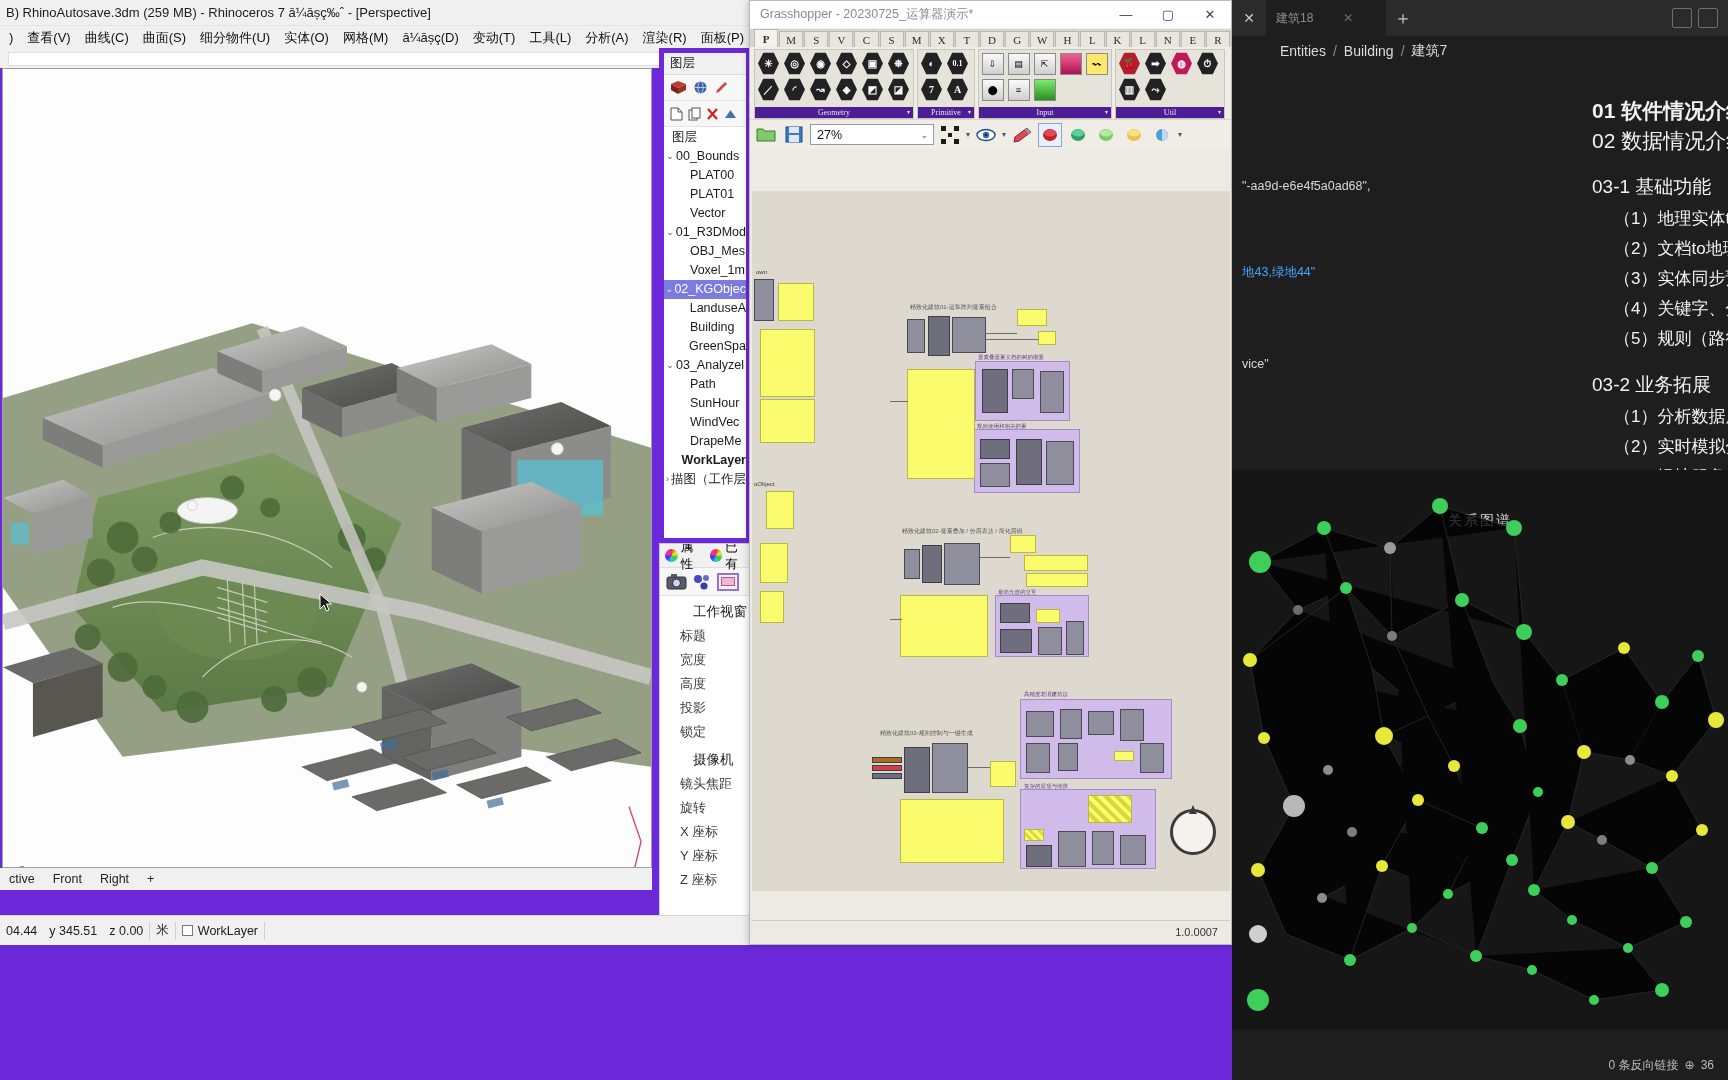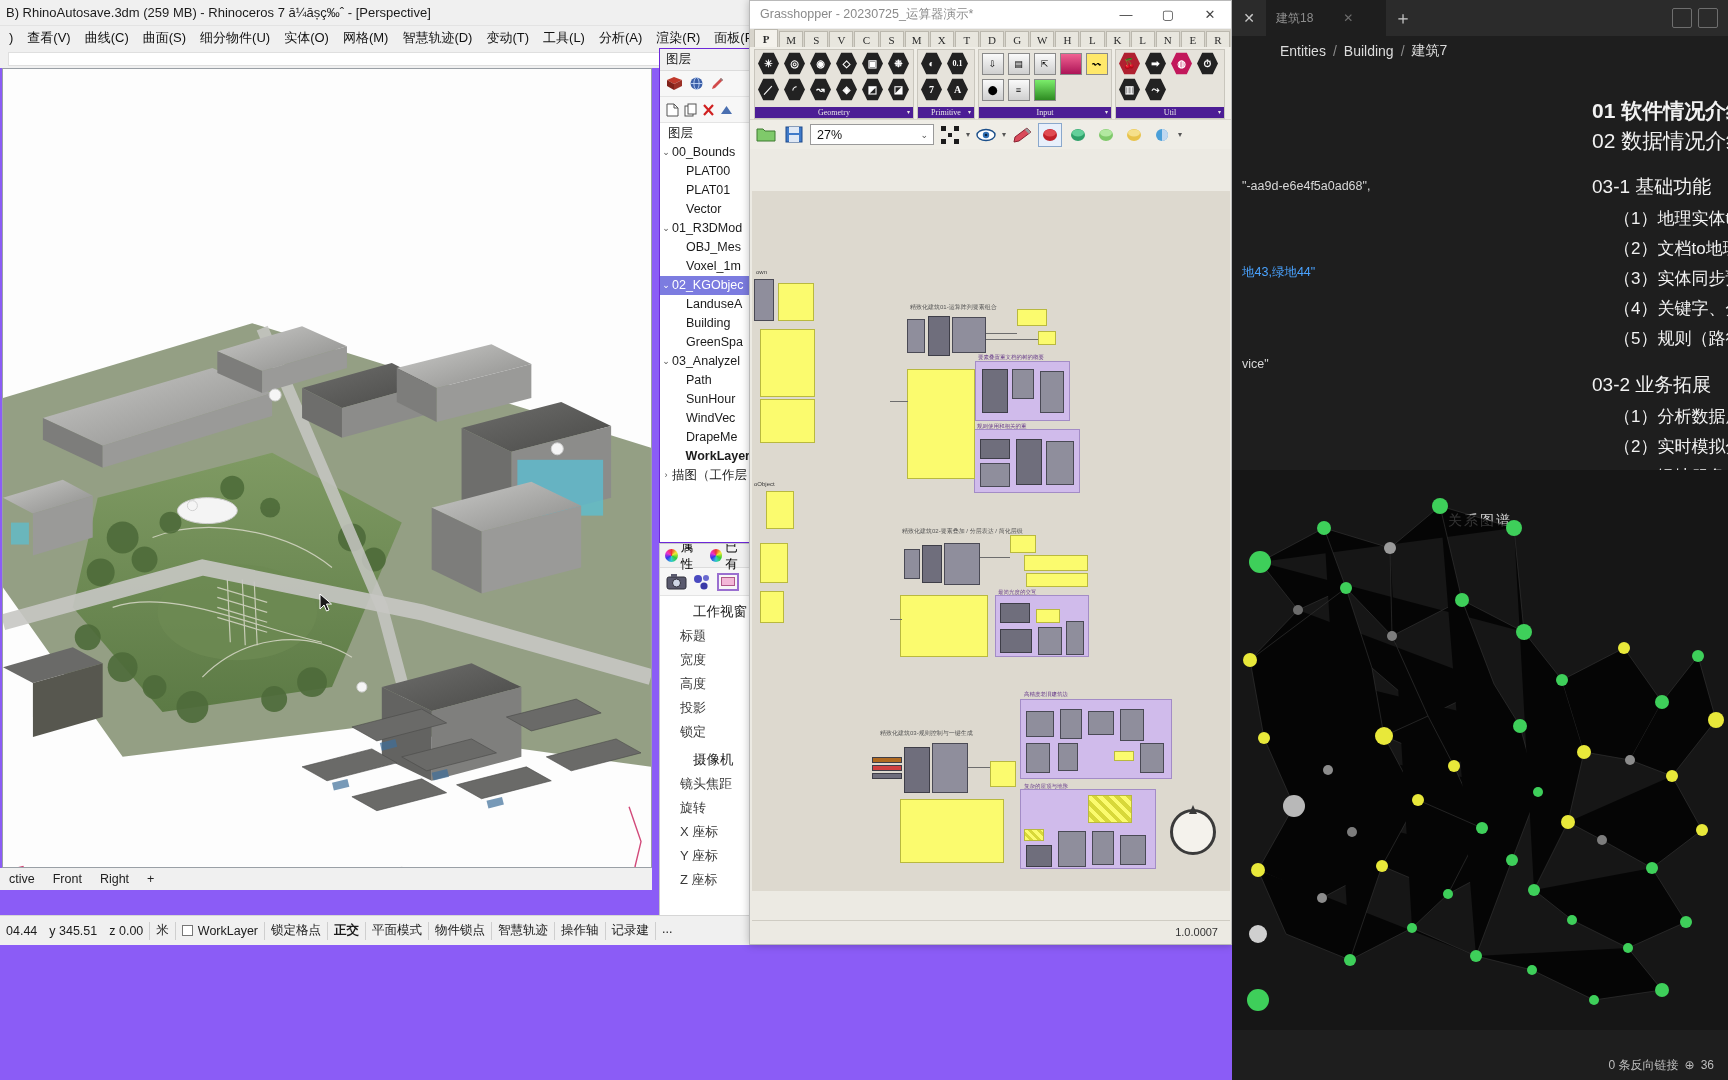--- a/index.html
+++ b/index.html
@@ -5,21 +5,21 @@
   * { box-sizing: border-box; margin: 0; padding: 0; }
   html, body {
     width: 1728px; height: 1080px;
     overflow: hidden;
     font-family: "Liberation Sans", "DejaVu Sans", sans-serif;
     background: #f0f0f0;
   }
   #root { position: relative; width: 1728px; height: 1080px; }
 
   
-  .rhino-win { position: absolute; left: 0; top: 0; width: 1418px; height: 1080px; background: #8b5cf6; }
+  .rhino-win { position: absolute; left: 0; top: 0; width: 1418px; height: 1080px; background: #6d28d9; }
   .rhino-title {
     height: 26px; background: #f0f0f0; color: #1b1b1b;
     font-size: 13px; line-height: 26px; padding-left: 6px; white-space: nowrap;
     border-bottom: 1px solid #e3e3e3;
   }
   .rhino-menu {
     height: 24px; background: #f0f0f0; display: flex; align-items: center;
     font-size: 13px; color: #111; padding-left: 2px; white-space: nowrap;
   }
   .rhino-menu .mi { padding: 0 7px; line-height: 24px; cursor: default; }
@@ -49,21 +49,21 @@
   .vp-photo { position:absolute; inset:0; }
   .vp-tabs {
     position: absolute; left: 0px; top: 868px; width: 652px; height: 22px;
     background:#f0f0f0; display:flex; align-items:center; font-size:12.5px; color:#222;
   }
   .vp-tabs .vt { padding: 0 9px; line-height:22px; }
 
   
   .layer-panel {
     position:absolute; left:659px; top:48px; width:92px; height:495px;
-    background:#ffffff; border:1px solid #6d28d9; overflow:hidden;
+    background:#ffffff; border:5px solid #6d28d9; overflow:hidden;
   }
   .lp-tabrow { height:22px; background:#f1f1f1; display:flex; align-items:center; font-size:12.5px; padding-left:6px; color:#222; border-bottom:1px solid #dcdcdc;}
   .lp-iconrow { height:26px; background:#f7f7f7; display:flex; align-items:center; gap:6px; padding-left:6px; border-bottom:1px solid #e4e4e4;}
   .lp-iconrow2 { height:26px; background:#f7f7f7; display:flex; align-items:center; gap:5px; padding-left:6px; border-bottom:1px solid #e4e4e4;}
   .lp-colhdr { height:20px; font-size:12.5px; color:#222; padding-left:8px; line-height:20px;}
   .lp-row { height:19px; font-size:12.5px; color:#1b1b1b; line-height:19px; white-space:nowrap; display:flex; align-items:center;}
   .lp-row.sel { background:#7c7ce0; color:#fff; }
   .lp-row .caret { width:12px; display:inline-block; text-align:center; font-size:9px; color:#555;}
   .lp-row.sel .caret { color:#fff; }
   .lp-row .ind { display:inline-block; }
@@ -204,21 +204,21 @@
     <div class="rhino-title">B) RhinoAutosave.3dm (259 MB) - Rhinoceros 7 ā¼āșç‰ˆ - [Perspective]</div>
 
     <div class="rhino-menu" id="rhino-menu">
         <span class="mi">)</span>
         <span class="mi">查看(V)</span>
         <span class="mi">曲线(C)</span>
         <span class="mi">曲面(S)</span>
         <span class="mi">细分物件(U)</span>
         <span class="mi">实体(O)</span>
         <span class="mi">网格(M)</span>
-        <span class="mi">智慧轨迹(D)</span>
+        <span class="mi">ā¼āșç(D)</span>
         <span class="mi">变动(T)</span>
         <span class="mi">工具(L)</span>
         <span class="mi">分析(A)</span>
         <span class="mi">渲染(R)</span>
         <span class="mi">面板(P)</span>
         <span class="mi">说明(H)</span>
       </div>
 
     <div class="rhino-tb">
       <div class="tbfill"></div>
@@ -579,37 +579,20 @@
       <span class="rs-cell">04.44</span>
       <span class="rs-cell">y 345.51</span>
       <span class="rs-cell">z 0.00</span>
       <span class="rs-sep"></span>
       <span class="rs-cell">米</span>
       <span class="rs-sep"></span>
       <span class="rs-cell">
         <span class="rs-chk"></span><span>WorkLayer</span>
       </span>
       <span class="rs-sep"></span>
-      <span id="status-items" style="display:flex">
-          <span class="rs-cell">锁定格点</span>
-          <span class="rs-sep"></span>
-          <span class="rs-cell rs-on">正交</span>
-          <span class="rs-sep"></span>
-          <span class="rs-cell">平面模式</span>
-          <span class="rs-sep"></span>
-          <span class="rs-cell">物件锁点</span>
-          <span class="rs-sep"></span>
-          <span class="rs-cell">智慧轨迹</span>
-          <span class="rs-sep"></span>
-          <span class="rs-cell">操作轴</span>
-          <span class="rs-sep"></span>
-          <span class="rs-cell">记录建</span>
-          <span class="rs-sep"></span>
-          <span class="rs-cell">...</span>
-        </span>
     </div>
   </div>
 
   <div class="gh-win">
     <div class="gh-title">
       <span class="t">Grasshopper - 20230725_运算器演示*</span>
       <span class="wbtns">
         <span class="wb">—</span>
         <span class="wb">▢</span>
         <span class="wb close">✕</span>

